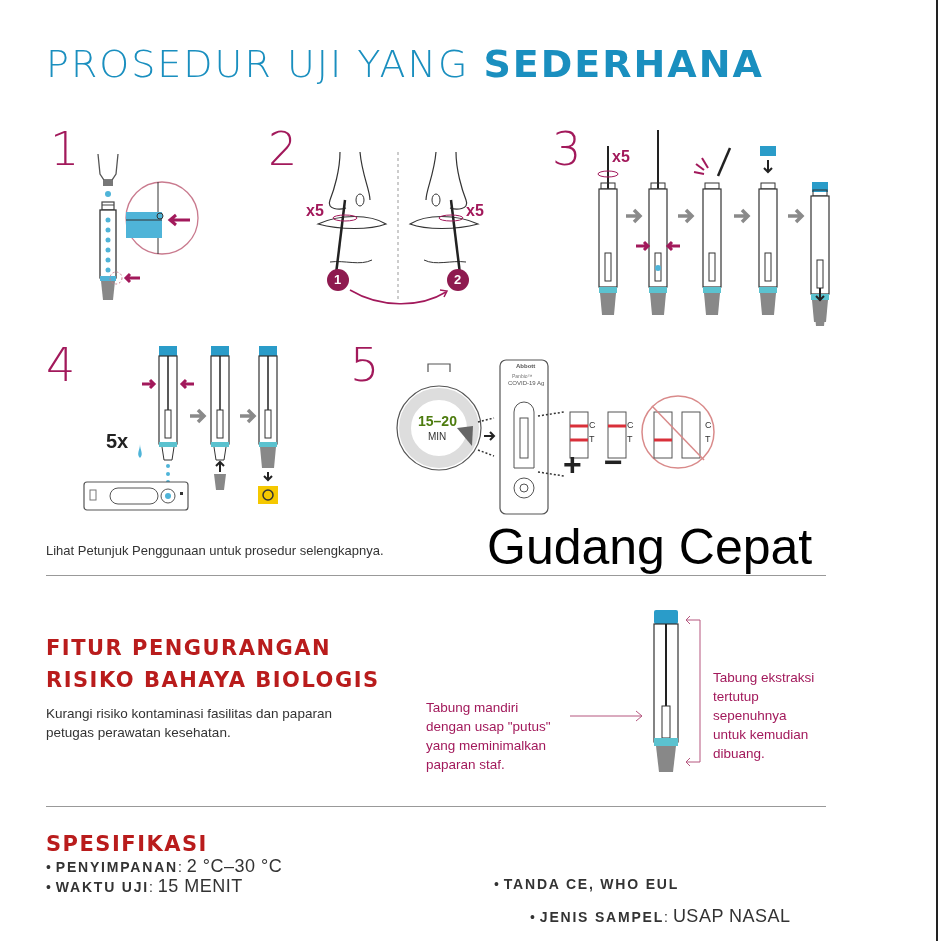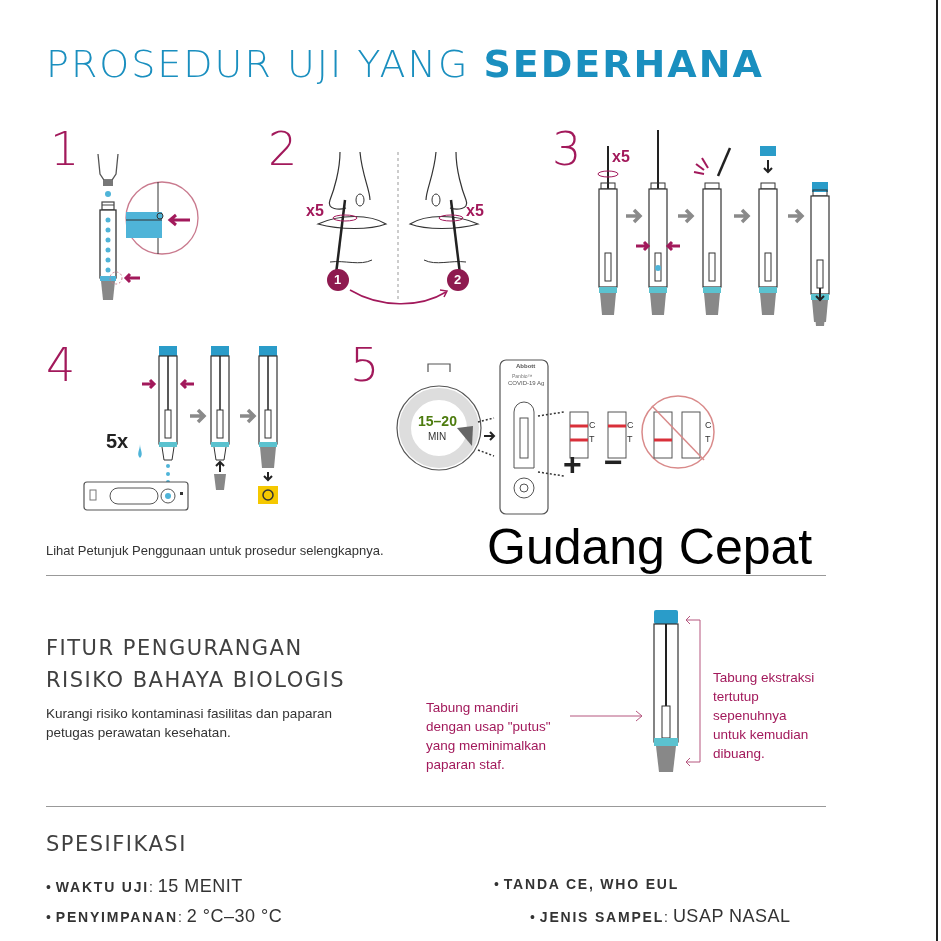--- a/index.html
+++ b/index.html
@@ -5,21 +5,21 @@
   html,body{margin:0;padding:0;background:#fff;}
   body{width:941px;height:941px;position:relative;overflow:hidden;font-family:"Liberation Sans",sans-serif;color:#333;}
   .right-edge{position:absolute;right:3px;top:0;width:2px;height:941px;background:#222;}
   .title{position:absolute;left:46px;top:42px;font-size:38px;letter-spacing:2px;color:#1a8fbf;font-family:"DejaVu Sans",sans-serif;font-weight:300;}
   .title b{font-weight:700;color:#1a8fbf;}
   .stepnum{position:absolute;font-size:46px;color:#a2195b;font-weight:300;font-family:"DejaVu Sans",sans-serif;}
   svg{position:absolute;overflow:visible;}
   .note{position:absolute;left:46px;top:543px;font-size:13px;color:#333;}
   .watermark{position:absolute;left:487px;top:518px;font-size:50px;color:#000;font-family:"Liberation Sans",sans-serif;}
   .hr{position:absolute;left:46px;height:1px;background:#999;}
-  .sec-title{position:absolute;font-size:21px;letter-spacing:1.5px;color:#404040;font-family:"DejaVu Sans",sans-serif;font-weight:400;line-height:32px;}
+  .sec-title{position:absolute;font-size:21px;letter-spacing:1.5px;color:#b91c1c;font-family:"DejaVu Sans",sans-serif;font-weight:700;line-height:32px;}
   .sec-body{position:absolute;left:46px;top:704px;font-size:13.5px;color:#333;line-height:19px;width:330px;}
   .callout{position:absolute;font-size:13.5px;color:#a2195b;line-height:19px;}
   .spec{position:absolute;font-size:14px;color:#333;letter-spacing:0.5px;}
   .spec .k{font-weight:700;letter-spacing:1.8px;}
   .spec .v{font-size:18px;}
 </style>
 </head>
 <body>
 
 <div class="right-edge"></div>
@@ -251,21 +251,21 @@
   <path d="M96 140 L99 166 L113 166 L116 140 Z" fill="#888"></path>
   <path d="M140 14 L140 156 M140 14 L126 14 M140 156 L126 156 M130 10 L126 14 L130 18 M130 152 L126 156 L130 160" stroke="#b5577f" stroke-width="1" fill="none"></path>
 </svg>
 
 <div class="hr" style="top:806px;width:780px;"></div>
 
 <div class="sec-title" style="left:46px;top:828px;">SPESIFIKASI</div>
 <div class="spec" style="left:46px;top:876px;">
   <span>• </span><span class="k">WAKTU UJI</span><span>:</span> <span class="v">15 MENIT</span>
 </div>
-<div class="spec" style="left:46px;top:906px;">
+<div class="spec" style="left:46px;top:856px;">
   <span>• </span><span class="k">PENYIMPANAN</span><span>:</span> <span class="v">2 °C–30 °C</span>
 </div>
 <div class="spec" style="left:494px;top:876px;">
   <span>• </span><span class="k">TANDA CE, WHO EUL</span>
 </div>
 <div class="spec" style="left:494px;top:906px;margin-left:36px;">
   <span>• </span><span class="k">JENIS SAMPEL</span><span>:</span> <span class="v">USAP NASAL</span>
 </div>
 
 </body></html>

